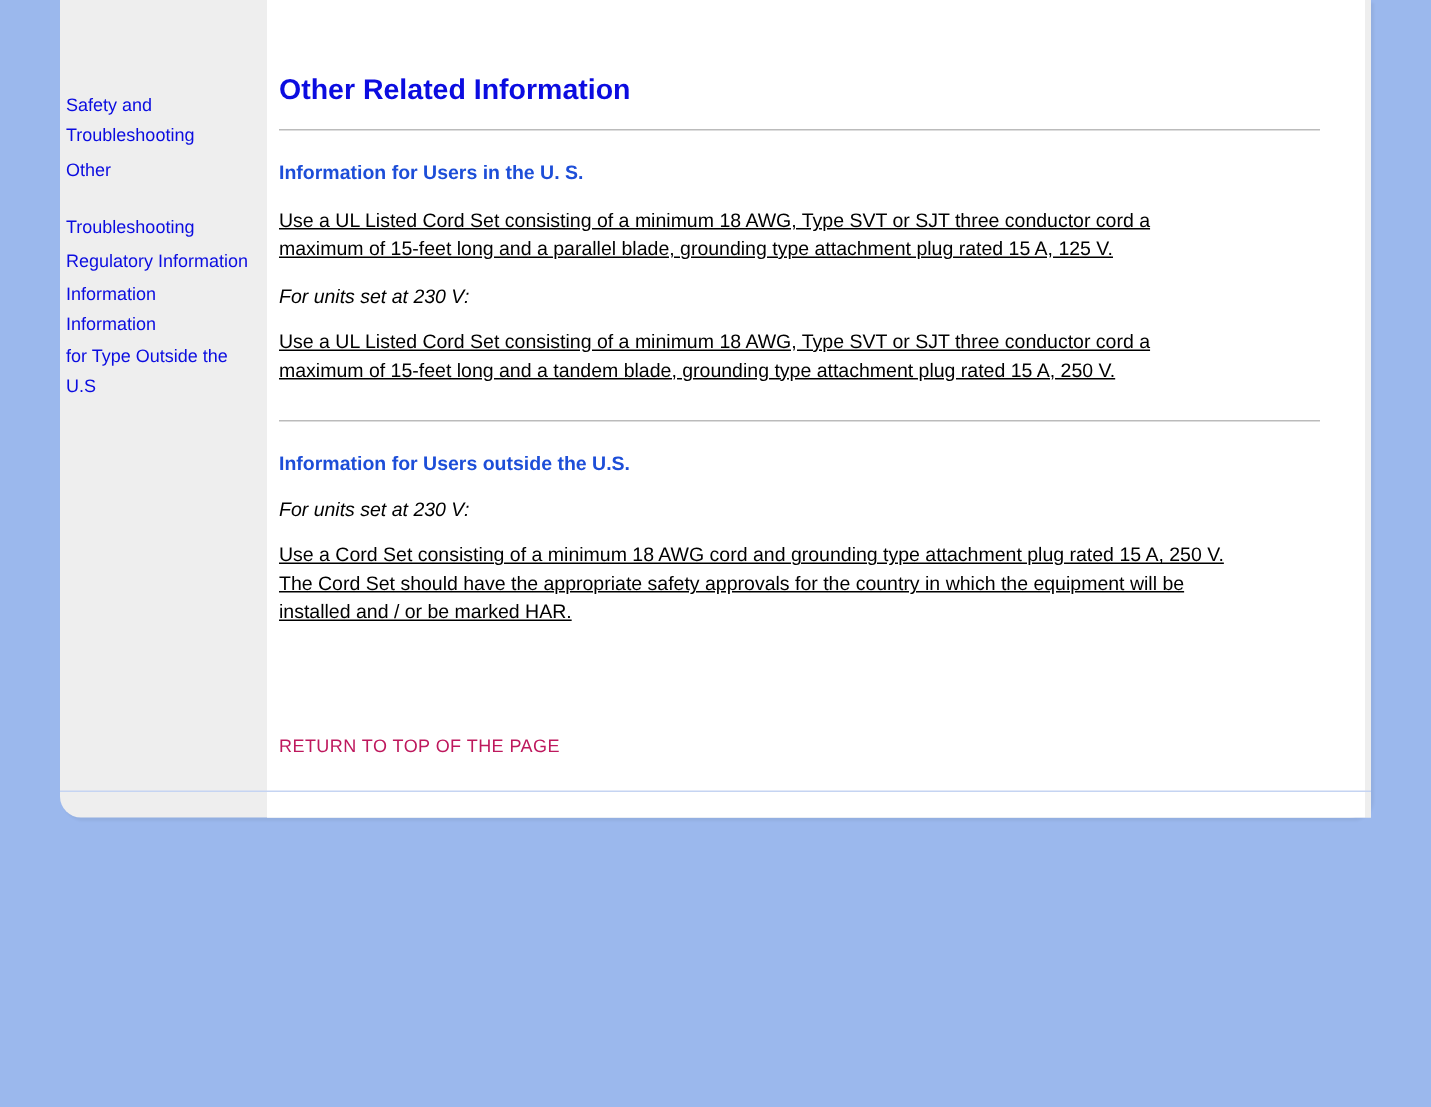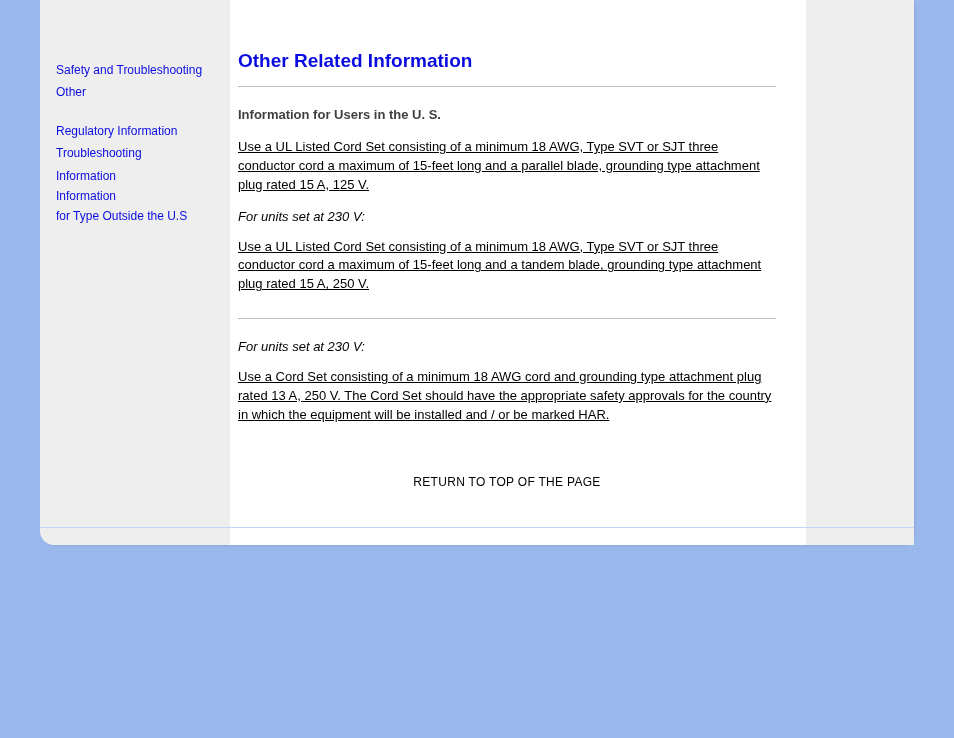--- a/index.html
+++ b/index.html
@@ -23,83 +23,82 @@
     width: 874px;
     height: 545px;
     background: #eeeeee;
     border-bottom-left-radius: 14px;
     border-bottom-right-radius: 14px;
     box-shadow: 2px 2px 2px rgba(0,0,0,0.05);
     display: flex;
   }
   .sidebar {
     width: 190px;
-    padding: 60px 10px 10px 16px;
+    padding: 60px 10px 10px 4px;
     font-size: 12px;
     line-height: 1.7;
   }
   .sidebar a {
     color: #0b0ce0;
     text-decoration: none;
     display: inline;
   }
   .sidebar .group1 { margin-bottom: 18px; }
   .sidebar .link-block { display: block; margin-bottom: 2px; }
   .content-wrap {
     flex: 1;
     display: flex;
     background: #eeeeee;
   }
   .content {
     background: #ffffff;
-    width: 576px;
+    width: 732px;
     padding: 50px 30px 30px 8px;
     position: relative;
     border-top: 0;
   }
   .content hr.topline {
     margin: 14px 0 20px 0;
     border: none;
     border-top: 1px solid #bbb;
   }
   .content hr.midline {
     margin: 24px 0 20px 0;
     border: none;
     border-top: 1px solid #bbb;
   }
   h1.page-title {
     color: #0b0ce0;
     font-size: 19px;
     font-weight: bold;
   }
   h2.section-title {
-    color: #404040;
+    color: #1d4ed8;
     font-size: 13px;
     font-weight: bold;
     margin-bottom: 16px;
   }
   .ital {
     font-style: italic;
     font-size: 13px;
     margin-bottom: 14px;
   }
   .para {
     font-size: 13px;
     line-height: 1.45;
     margin-bottom: 14px;
     max-width: 640px;
     text-decoration: underline;
   }
   .return-link {
     display: block;
-    text-align: center;
-    color: #000000;
+    color: #be185d;
     font-size: 12px;
     text-decoration: none;
-    margin-top: 50px;
+    margin-top: 72px;
     letter-spacing: 0.3px;
   }
   .rightpad {
     width: 4px;
     background: #eeeeee;
   }
   .bottom-line {
     position: absolute;
     left: 40px;
     top: 527px;
@@ -113,22 +112,22 @@
 
 <div class="outer">
   <div class="paper">
 
     <nav class="sidebar">
       <div class="group1">
         <a href="#" class="link-block">Safety and Troubleshooting</a>
         <a href="#" class="link-block">Other</a>
       </div>
       <div>
+        <a href="#" class="link-block">Troubleshooting</a>
         <a href="#" class="link-block">Regulatory Information</a>
-        <a href="#" class="link-block">Troubleshooting</a>
         <a href="#" class="link-block" style="margin-bottom:0">Information</a>
         <a href="#" class="link-block" style="margin-bottom:0">Information</a>
         <a href="#" class="link-block">for Type Outside the U.S</a>
       </div>
     </nav>
 
     <div class="content-wrap">
       <div class="content">
 
         <h1 class="page-title">Other Related Information</h1>
@@ -136,23 +135,24 @@
 
         <h2 class="section-title">Information for Users in the U. S.</h2>
 
         <p class="para">Use a UL Listed Cord Set consisting of a minimum 18 AWG, Type SVT or SJT three conductor cord a maximum of 15-feet long and a parallel blade, grounding type attachment plug rated 15 A, 125 V.</p>
 
         <p class="ital">For units set at 230 V:</p>
         <p class="para">Use a UL Listed Cord Set consisting of a minimum 18 AWG, Type SVT or SJT three conductor cord a maximum of 15-feet long and a tandem blade, grounding type attachment plug rated 15 A, 250 V.</p>
 
         <hr class="midline">
 
+        <h2 class="section-title">Information for Users outside the U.S.</h2>
 
         <p class="ital">For units set at 230 V:</p>
-        <p class="para">Use a Cord Set consisting of a minimum 18 AWG cord and grounding type attachment plug rated 13 A, 250 V. The Cord Set should have the appropriate safety approvals for the country in which the equipment will be installed and / or be marked HAR.</p>
+        <p class="para">Use a Cord Set consisting of a minimum 18 AWG cord and grounding type attachment plug rated 15 A, 250 V. The Cord Set should have the appropriate safety approvals for the country in which the equipment will be installed and / or be marked HAR.</p>
 
         <a href="#" class="return-link">RETURN TO TOP OF THE PAGE</a>
 
       </div>
       <div class="rightpad"></div>
     </div>
 
   </div>
   <div class="bottom-line"></div>
 </div>

